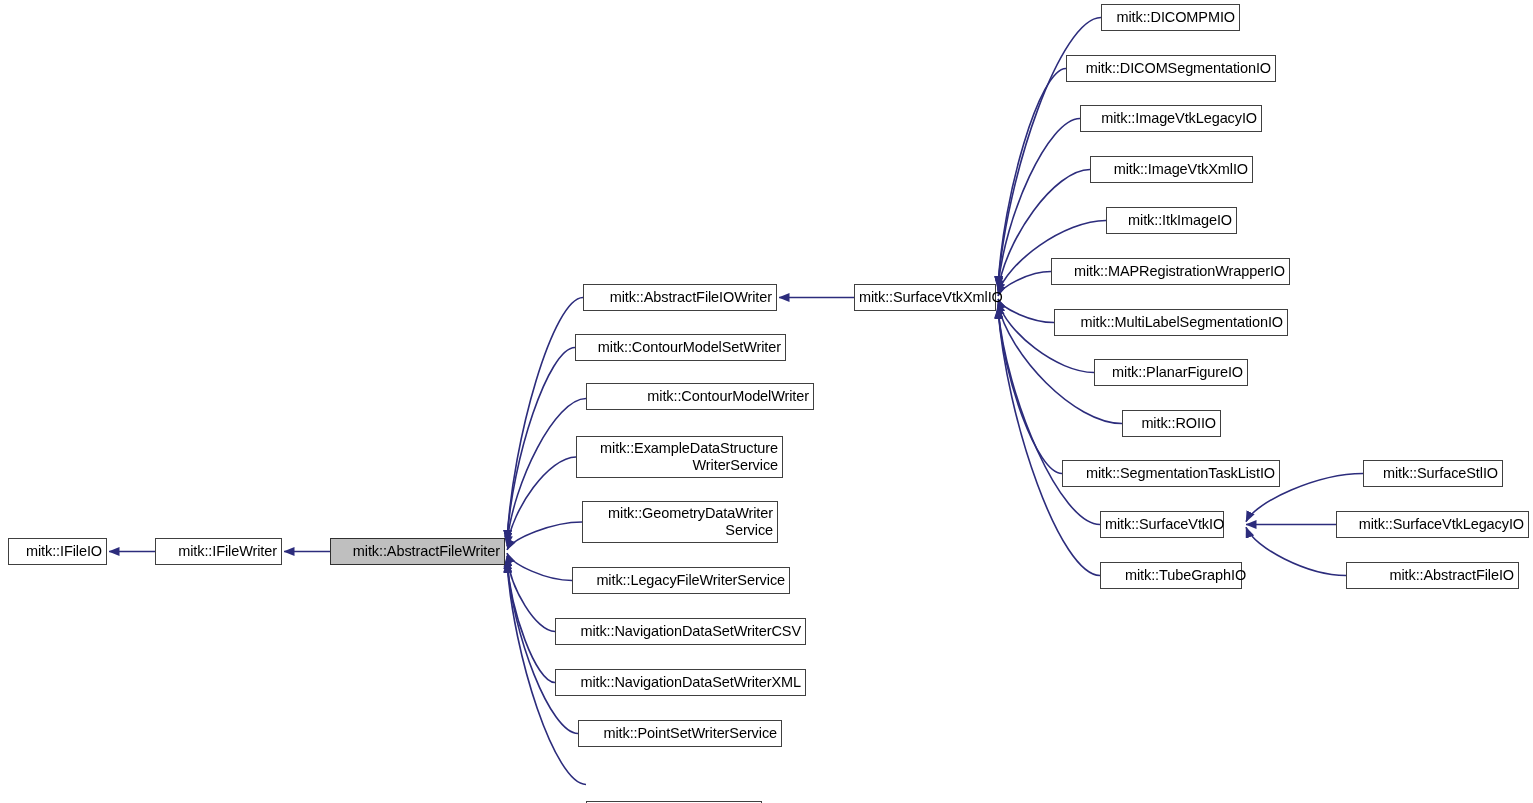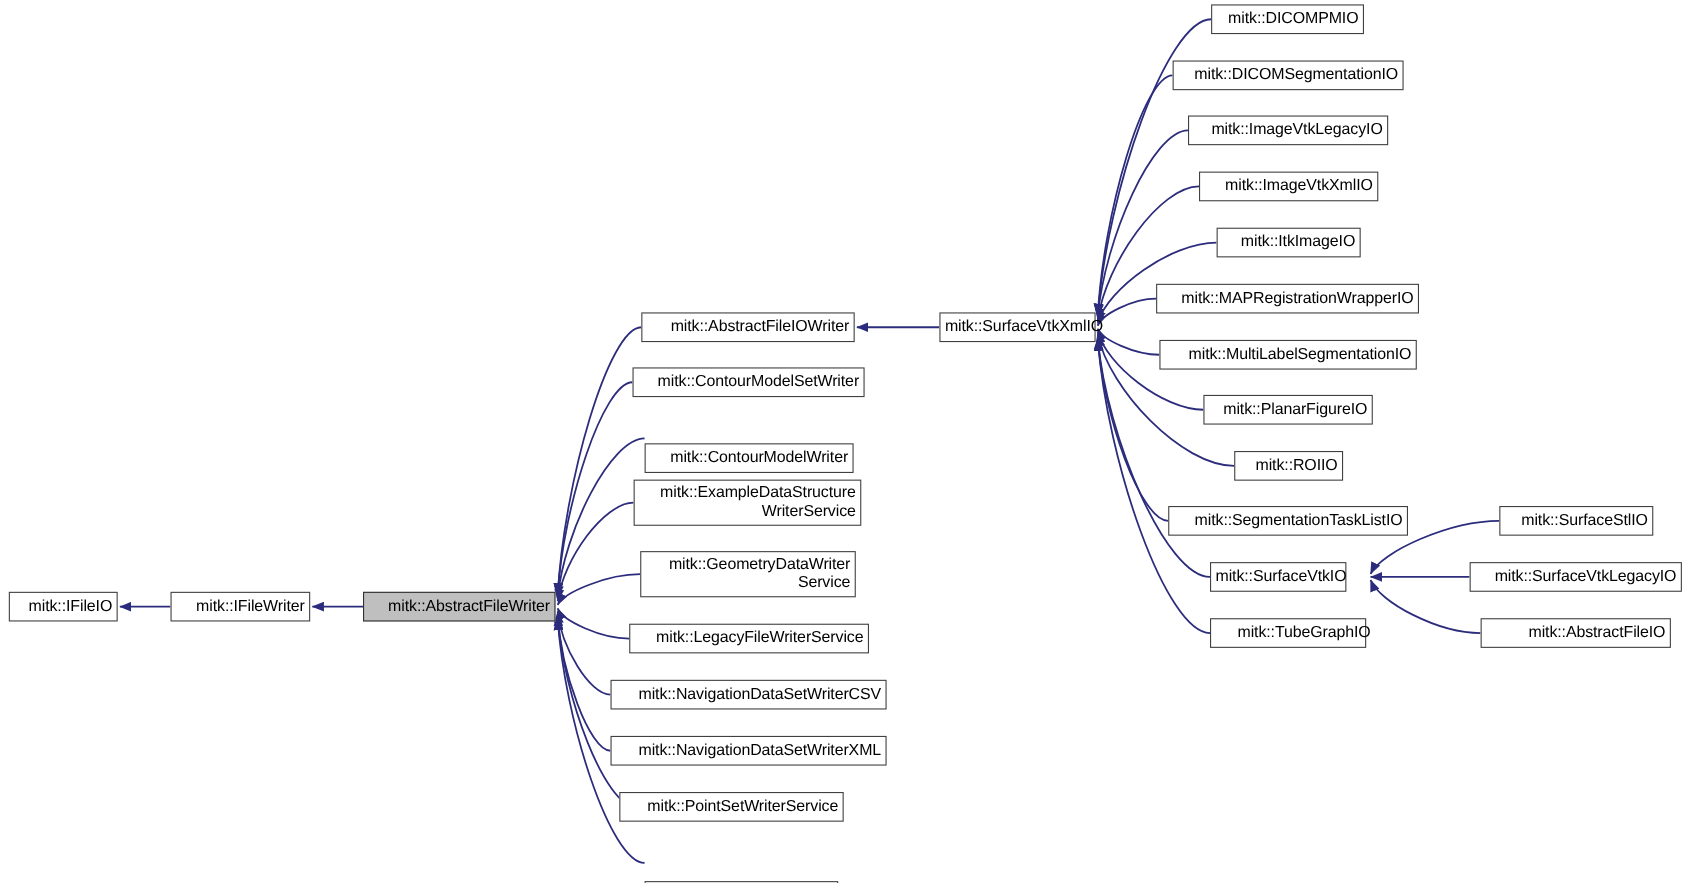--- a/index.html
+++ b/index.html
@@ -88,29 +88,29 @@
       <path d="M1100,575.5 C1060.48,575.5 1006.4,420.64 998,308.5" fill="none" stroke="#2c2c7c" stroke-width="1.6" marker-end="url(#ah)"></path>
       <path d="M1363,473.5 C1317.78,473.5 1255.9,501.4531 1246,521.695" fill="none" stroke="#2c2c7c" stroke-width="1.6" marker-end="url(#ah)"></path>
       <path d="M1336,524.5 L1246,524.5" fill="none" stroke="#2c2c7c" stroke-width="1.6" marker-end="url(#ah)"></path>
       <path d="M1346,575.5 C1307.24,575.5 1254.2,547.5468999999999 1246,527.305" fill="none" stroke="#2c2c7c" stroke-width="1.6" marker-end="url(#ah)"></path>
     </svg>
 <div class="node" style="left: 8px; top: 538px; width: 99px; height: 27px;"><span class="node-label">mitk::IFileIO</span></div>
     <div class="node" style="left: 155px; top: 538px; width: 127px; height: 27px;"><span class="node-label">mitk::IFileWriter</span></div>
     <div class="node current" style="left: 330px; top: 538px; width: 175px; height: 27px;"><span class="node-label">mitk::AbstractFileWriter</span></div>
     <div class="node" style="left: 583px; top: 284px; width: 194px; height: 27px;"><span class="node-label">mitk::AbstractFileIOWriter</span></div>
     <div class="node" style="left: 575px; top: 334px; width: 211px; height: 27px;"><span class="node-label">mitk::ContourModelSetWriter</span></div>
-    <div class="node" style="left: 586px; top: 403px; width: 190px; height: 27px;"><span class="node-label">mitk::ContourModelWriter</span></div>
+    <div class="node" style="left: 586px; top: 383px; width: 228px; height: 27px;"><span class="node-label">mitk::ContourModelWriter</span></div>
     <div class="node" style="left: 576px; top: 436px; width: 207px; height: 42px;"><span class="node-label">mitk::ExampleDataStructure
 WriterService</span></div>
     <div class="node" style="left: 582px; top: 501px; width: 196px; height: 42px;"><span class="node-label">mitk::GeometryDataWriter
 Service</span></div>
     <div class="node" style="left: 572px; top: 567px; width: 218px; height: 27px;"><span class="node-label">mitk::LegacyFileWriterService</span></div>
     <div class="node" style="left: 555px; top: 618px; width: 251px; height: 27px;"><span class="node-label">mitk::NavigationDataSetWriterCSV</span></div>
     <div class="node" style="left: 555px; top: 669px; width: 251px; height: 27px;"><span class="node-label">mitk::NavigationDataSetWriterXML</span></div>
-    <div class="node" style="left: 563px; top: 720px; width: 204px; height: 27px;"><span class="node-label">mitk::PointSetWriterService</span></div>
+    <div class="node" style="left: 578px; top: 720px; width: 204px; height: 27px;"><span class="node-label">mitk::PointSetWriterService</span></div>
     <div class="node" style="left: 586px; top: 801px; width: 176px; height: 27px;"><span class="node-label">mitk::USDeviceWriterXML</span></div>
     <div class="node" style="left: 854px; top: 284px; width: 142px; height: 27px;"><span class="node-label">mitk::SurfaceVtkXmlIO</span></div>
     <div class="node" style="left: 1101px; top: 4px; width: 139px; height: 27px;"><span class="node-label">mitk::DICOMPMIO</span></div>
     <div class="node" style="left: 1066px; top: 55px; width: 210px; height: 27px;"><span class="node-label">mitk::DICOMSegmentationIO</span></div>
     <div class="node" style="left: 1080px; top: 105px; width: 182px; height: 27px;"><span class="node-label">mitk::ImageVtkLegacyIO</span></div>
     <div class="node" style="left: 1090px; top: 156px; width: 163px; height: 27px;"><span class="node-label">mitk::ImageVtkXmlIO</span></div>
     <div class="node" style="left: 1106px; top: 207px; width: 131px; height: 27px;"><span class="node-label">mitk::ItkImageIO</span></div>
     <div class="node" style="left: 1051px; top: 258px; width: 239px; height: 27px;"><span class="node-label">mitk::MAPRegistrationWrapperIO</span></div>
     <div class="node" style="left: 1054px; top: 309px; width: 234px; height: 27px;"><span class="node-label">mitk::MultiLabelSegmentationIO</span></div>
     <div class="node" style="left: 1094px; top: 359px; width: 154px; height: 27px;"><span class="node-label">mitk::PlanarFigureIO</span></div>

